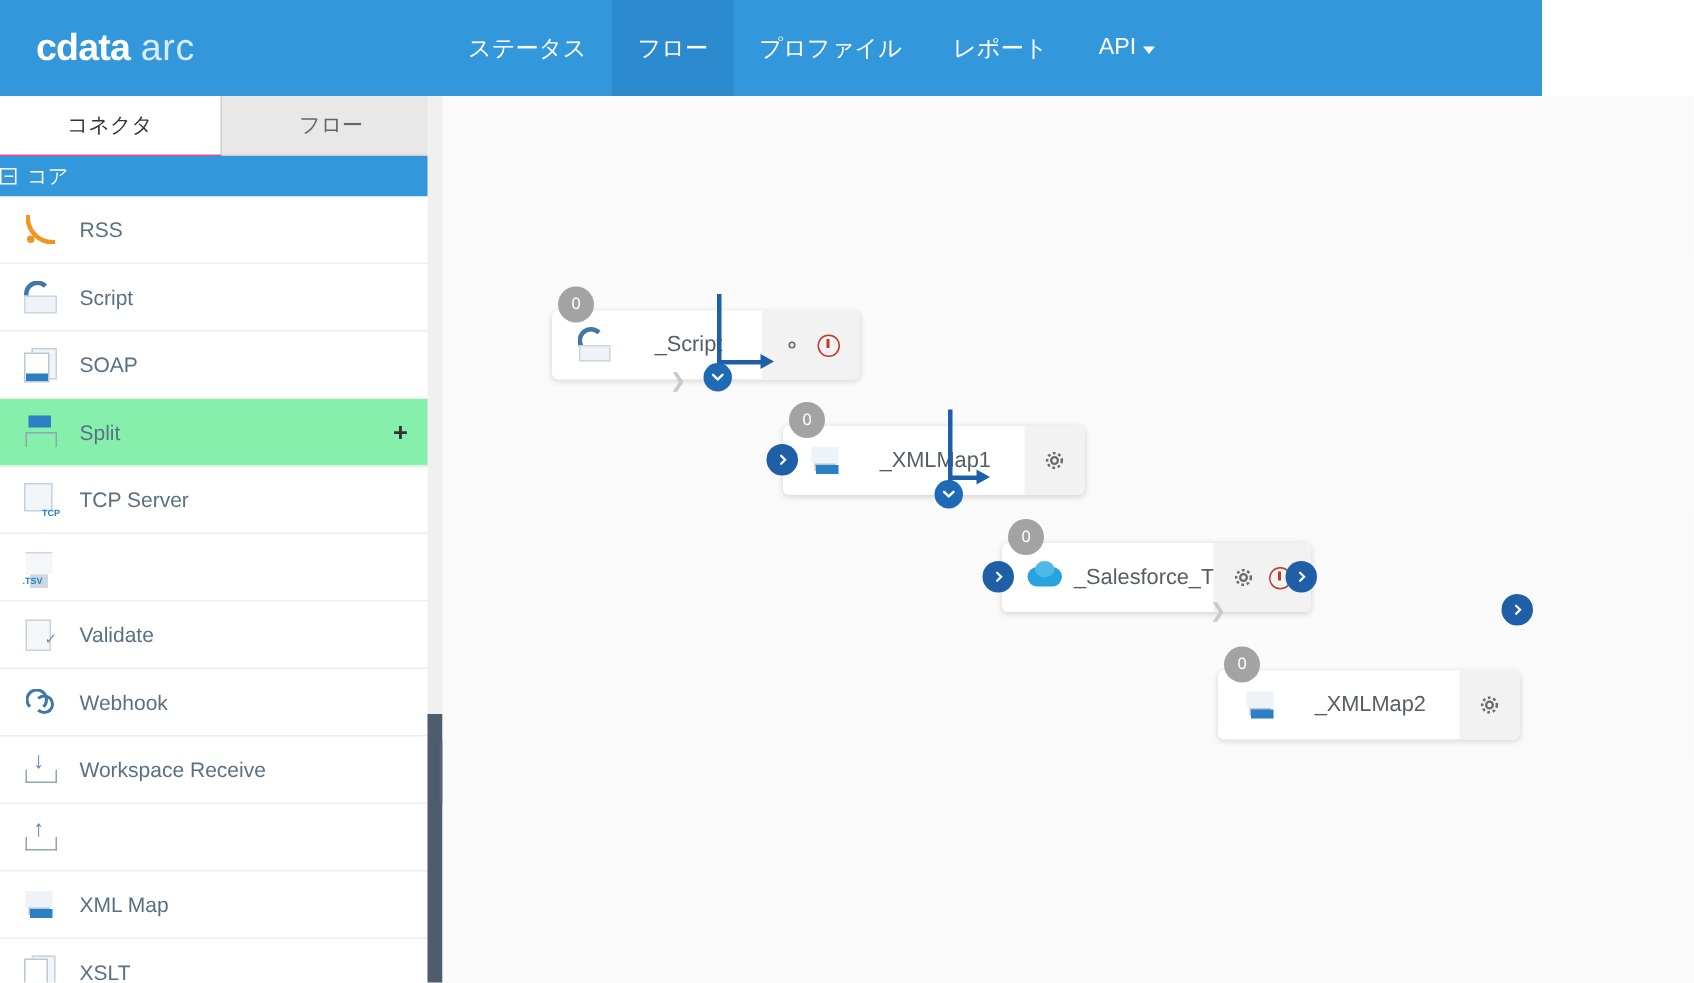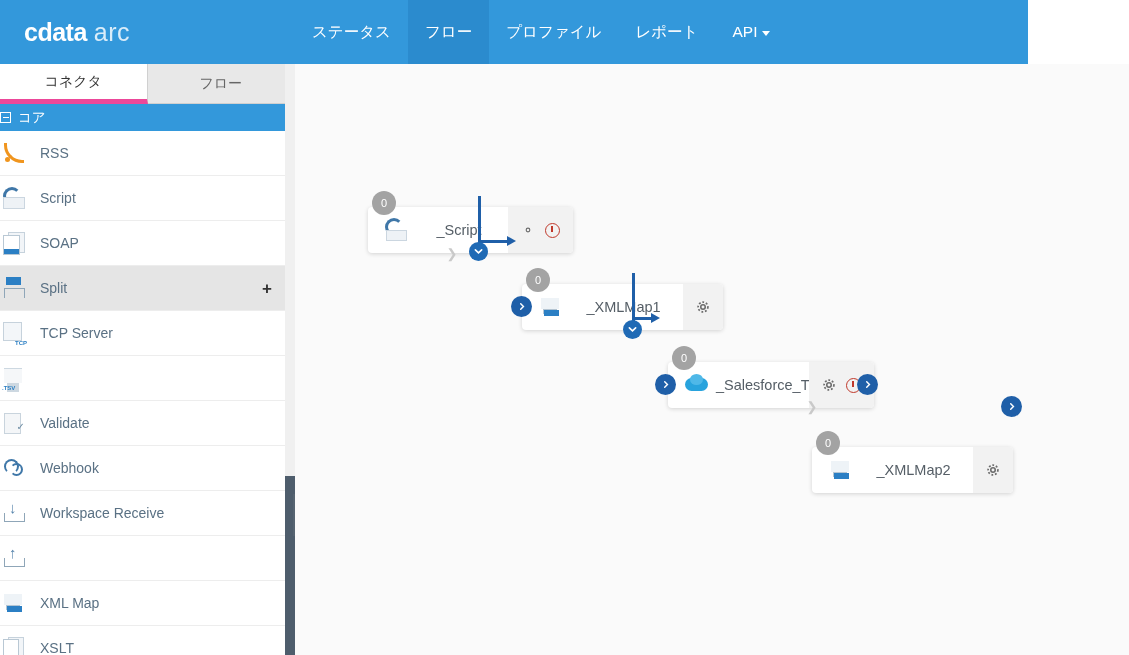--- a/index.html
+++ b/index.html
@@ -56,21 +56,21 @@
   .tabs { display: flex; height: 40px; background: #e8e8e8; }
   .tab {
     flex: 1; display: flex; align-items: center; justify-content: center;
     font-size: 14px; color: #666666;
     background: #e8e8e8;
     border-bottom: 1px solid #d0d0d0;
     cursor: pointer;
   }
   .tab.active {
     background: #ffffff; color: #333333;
-    border-bottom: 5px solid #ec4899;
+    border-bottom: 1px solid #ec4899;
     border-right: 1px solid #d0d0d0;
   }
   .group-header {
     height: 27px; background: #3398db;
     color: #ffffff; font-size: 13.5px;
     display: flex; align-items: center;
     gap: 7px;
   }
   .minus-box {
     display: inline-block; width: 11px; height: 11px;
@@ -78,25 +78,25 @@
   }
   .minus-box::after {
     content: ""; position: absolute;
     left: 1.5px; right: 1.5px; top: 4px;
     height: 1px; background: #ffffff;
   }
 
   .conn-list { background: #ffffff; }
   .conn-item {
     height: 45px; display: flex; align-items: center;
-    padding-left: 1px; padding-right: 22px;
+    padding-left: 14px; padding-right: 22px;
     border-bottom: 1px solid #ededed;
     cursor: pointer; position: relative;
   }
-  .conn-item.hover { background: #e5e5e5; }
+  .conn-item.hover { background: #86efac; }
   .conn-label {
     font-size: 14px; color: #5a7184; margin-left: 13px;
     flex: 1;
   }
   .plus-ico {
     font-size: 17px; color: #333333; font-weight: bold;
     line-height: 1;
   }
   .ci { width: 26px; height: 26px; flex: 0 0 26px; position: relative; }
 

